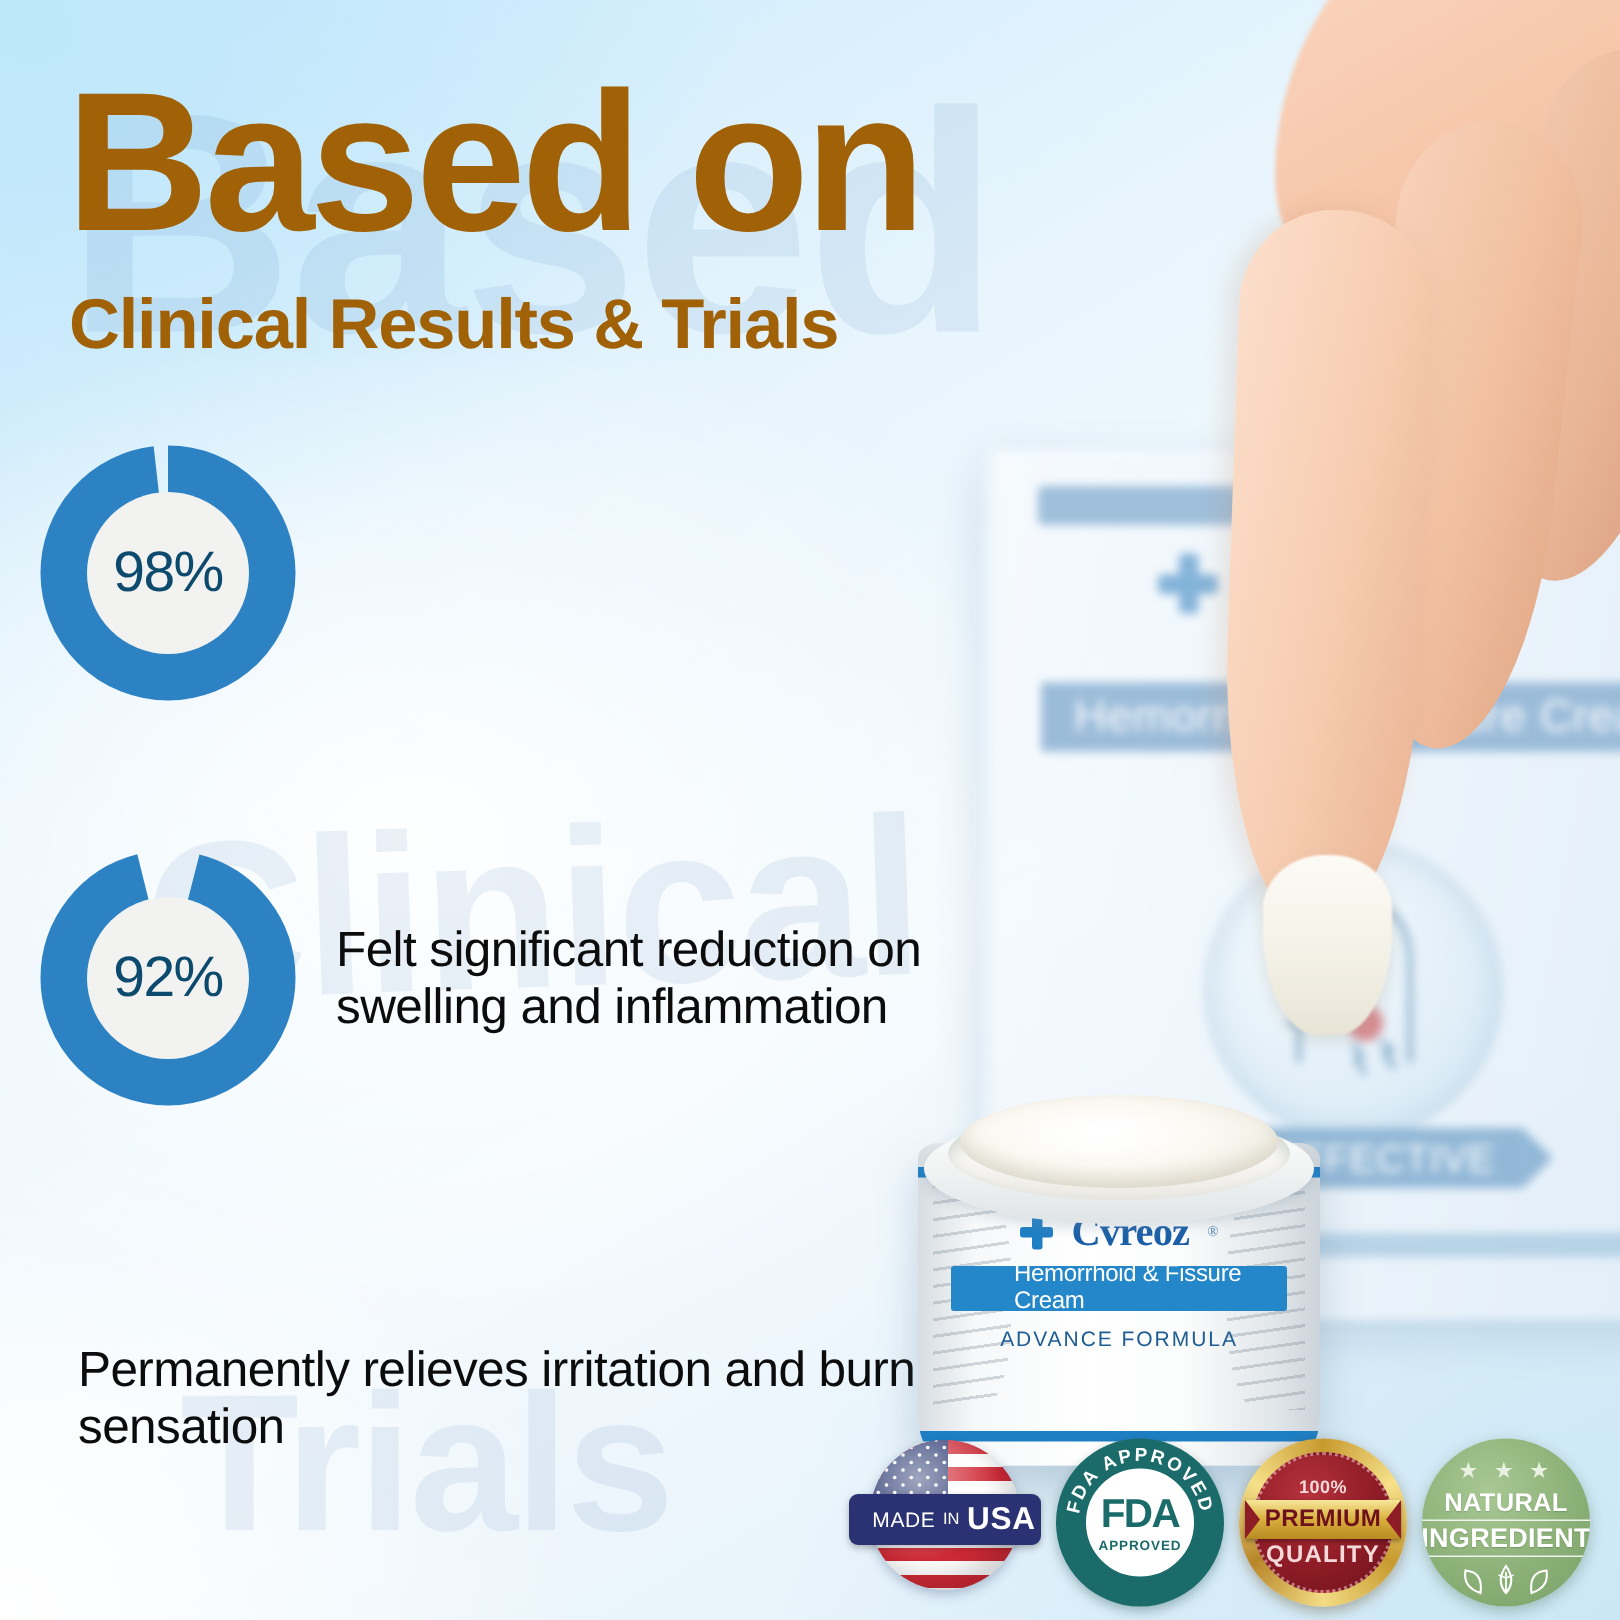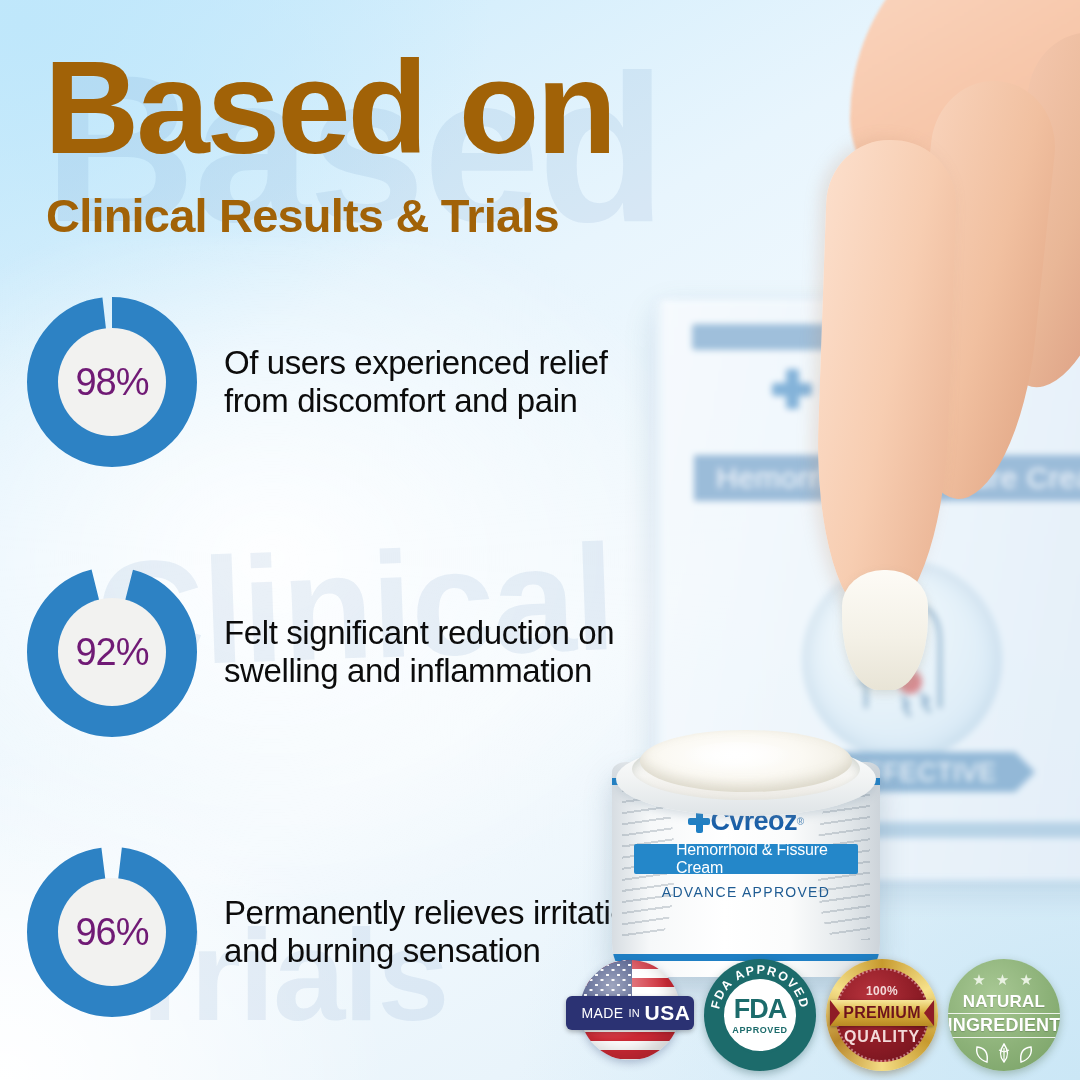--- a/index.html
+++ b/index.html
@@ -140,21 +140,21 @@
     position:relative;
     width:172px; height:172px; flex:0 0 172px;
   }
   .donut svg { display:block; width:172px; height:172px; transform:rotate(-90deg); }
   .donut-inner {
     position:absolute; left:50%; top:50%;
     transform:translate(-50%,-50%);
     width:108px; height:108px; border-radius:50%;
     background:#f2f2f0;
     display:flex; align-items:center; justify-content:center;
-    font-size:38px; color:#701a75; letter-spacing:-1px;
+    font-size:38px; color:#0c4a6e; letter-spacing:-1px;
   }
   .stat-text {
     margin-left:26px;
     font-size:33px; line-height:1.16; color:#0c0c0c;
     letter-spacing:-.4px;
   }
 
   
   .jar {
     position:absolute; left:612px; top:690px;
@@ -180,22 +180,22 @@
   .jar-stripe-top {
     position:absolute; left:0; top:16px; width:100%; height:7px;
     background:#1f7fc4;
   }
   .jar-stripe-bot {
     position:absolute; left:0; bottom:16px; width:100%; height:7px;
     background:#1f7fc4;
   }
   .jar-brand {
     position:absolute; left:0; top:44px; width:100%;
-    display:flex; align-items:center; justify-content:center; gap:0;
-    font-size:27px; font-weight:700; color:#1a5fa8; letter-spacing:-.6px;
+    display:flex; align-items:center; justify-content:center; gap:12px;
+    font-size:27px; font-weight:700; color:#1a5fa8; letter-spacing:-.6px;font-family:Liberation Serif, serif;
   }
   .jar-cross { position:relative; width:22px; height:22px; flex:0 0 22px; }
   .jar-cross::before, .jar-cross::after {
     content:""; position:absolute; background:#1f7fc4; border-radius:2px;
   }
   .jar-cross::before { left:7.5px; top:0; width:7px; height:22px; }
   .jar-cross::after  { left:0; top:7.5px; width:22px; height:7px; }
   .jar-reg { font-size:10px; vertical-align:super; color:#6f9cc4; }
   .jar-band {
     position:absolute; left:22px; top:82px; width:224px; height:30px;
@@ -434,56 +434,49 @@
   <div class="headline">Based on</div>
   <div class="subhead">Clinical Results &amp; Trials</div>
 
   <div class="stat stat-0">
     <div class="donut">
       <svg viewBox="0 0 172 172">
         <circle cx="86" cy="86" r="68" fill="none" stroke="#2d82c4" stroke-width="34" stroke-dasharray="418.8 8.5" stroke-dashoffset="0"></circle>
       </svg>
       <div class="donut-inner">98%</div>
     </div>
-    <div class="stat-text">Of users experienced relief from discomfort and pain</div>
   </div>
 
   <div class="stat stat-1">
     <div class="donut">
       <svg viewBox="0 0 172 172">
         <circle cx="86" cy="86" r="68" fill="none" stroke="#2d82c4" stroke-width="34" stroke-dasharray="393 34.3" stroke-dashoffset="-17"></circle>
       </svg>
       <div class="donut-inner">92%</div>
     </div>
     <div class="stat-text">Felt significant reduction on swelling and inflammation</div>
   </div>
 
   <div class="stat stat-2">
-    <div class="donut">
-      <svg viewBox="0 0 172 172">
-        <circle cx="86" cy="86" r="68" fill="none" stroke="#2d82c4" stroke-width="34" stroke-dasharray="410 17.1" stroke-dashoffset="-8"></circle>
-      </svg>
-      <div class="donut-inner">96%</div>
-    </div>
     <div class="stat-text">Permanently relieves irritation and burning sensation</div>
   </div>
 
   <div class="jar">
     <div class="jar-body">
       <div class="jar-ridges"></div>
       <div class="jar-ridges right"></div>
       <div class="jar-stripe-top"></div>
       <div class="jar-stripe-bot"></div>
       <div class="jar-brand">
         <span class="jar-cross"></span>
         <span>Cvreoz</span>
         <span class="jar-reg">®</span>
       </div>
       <div class="jar-band">Hemorrhoid &amp; Fissure Cream</div>
-      <div class="jar-formula">ADVANCE APPROVED</div>
+      <div class="jar-formula">ADVANCE FORMULA</div>
     </div>
     <div class="jar-rim"></div>
     <div class="jar-opening"></div>
     <div class="jar-cream"></div>
     <div class="jar-swirl"></div>
   </div>
 
   <div class="hand">
     <div class="palm"></div>
     <div class="finger f3"></div>

